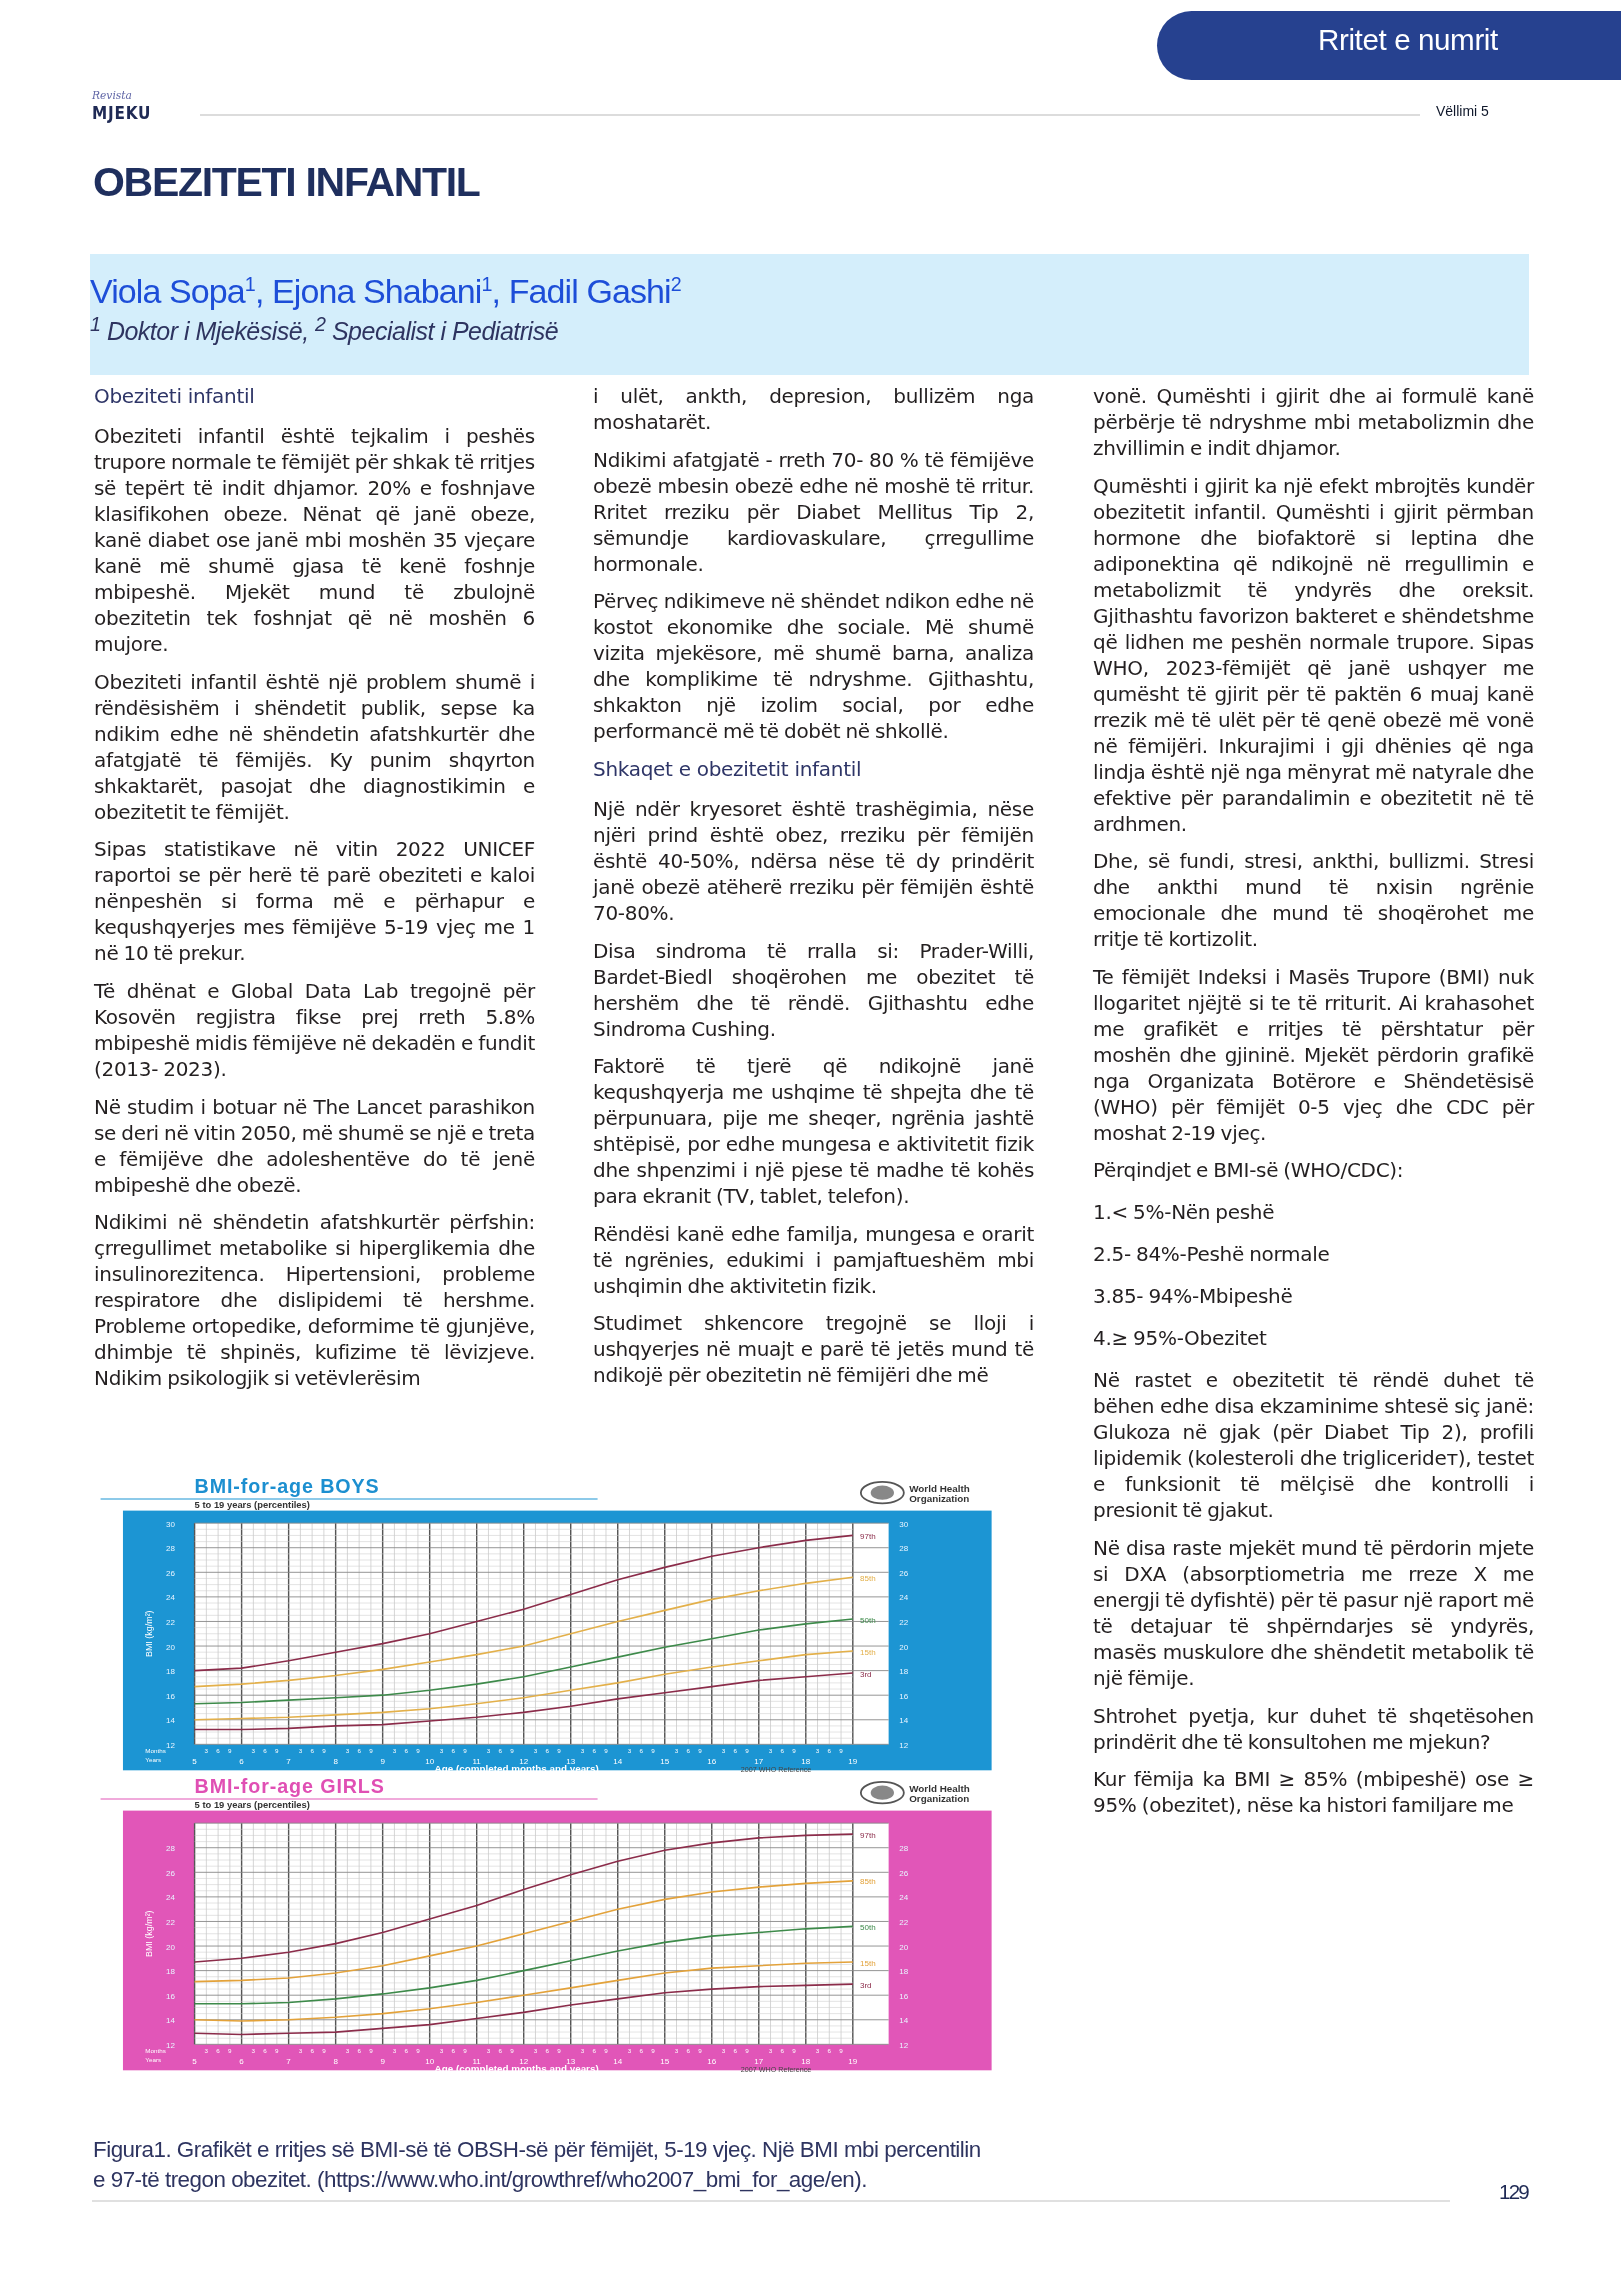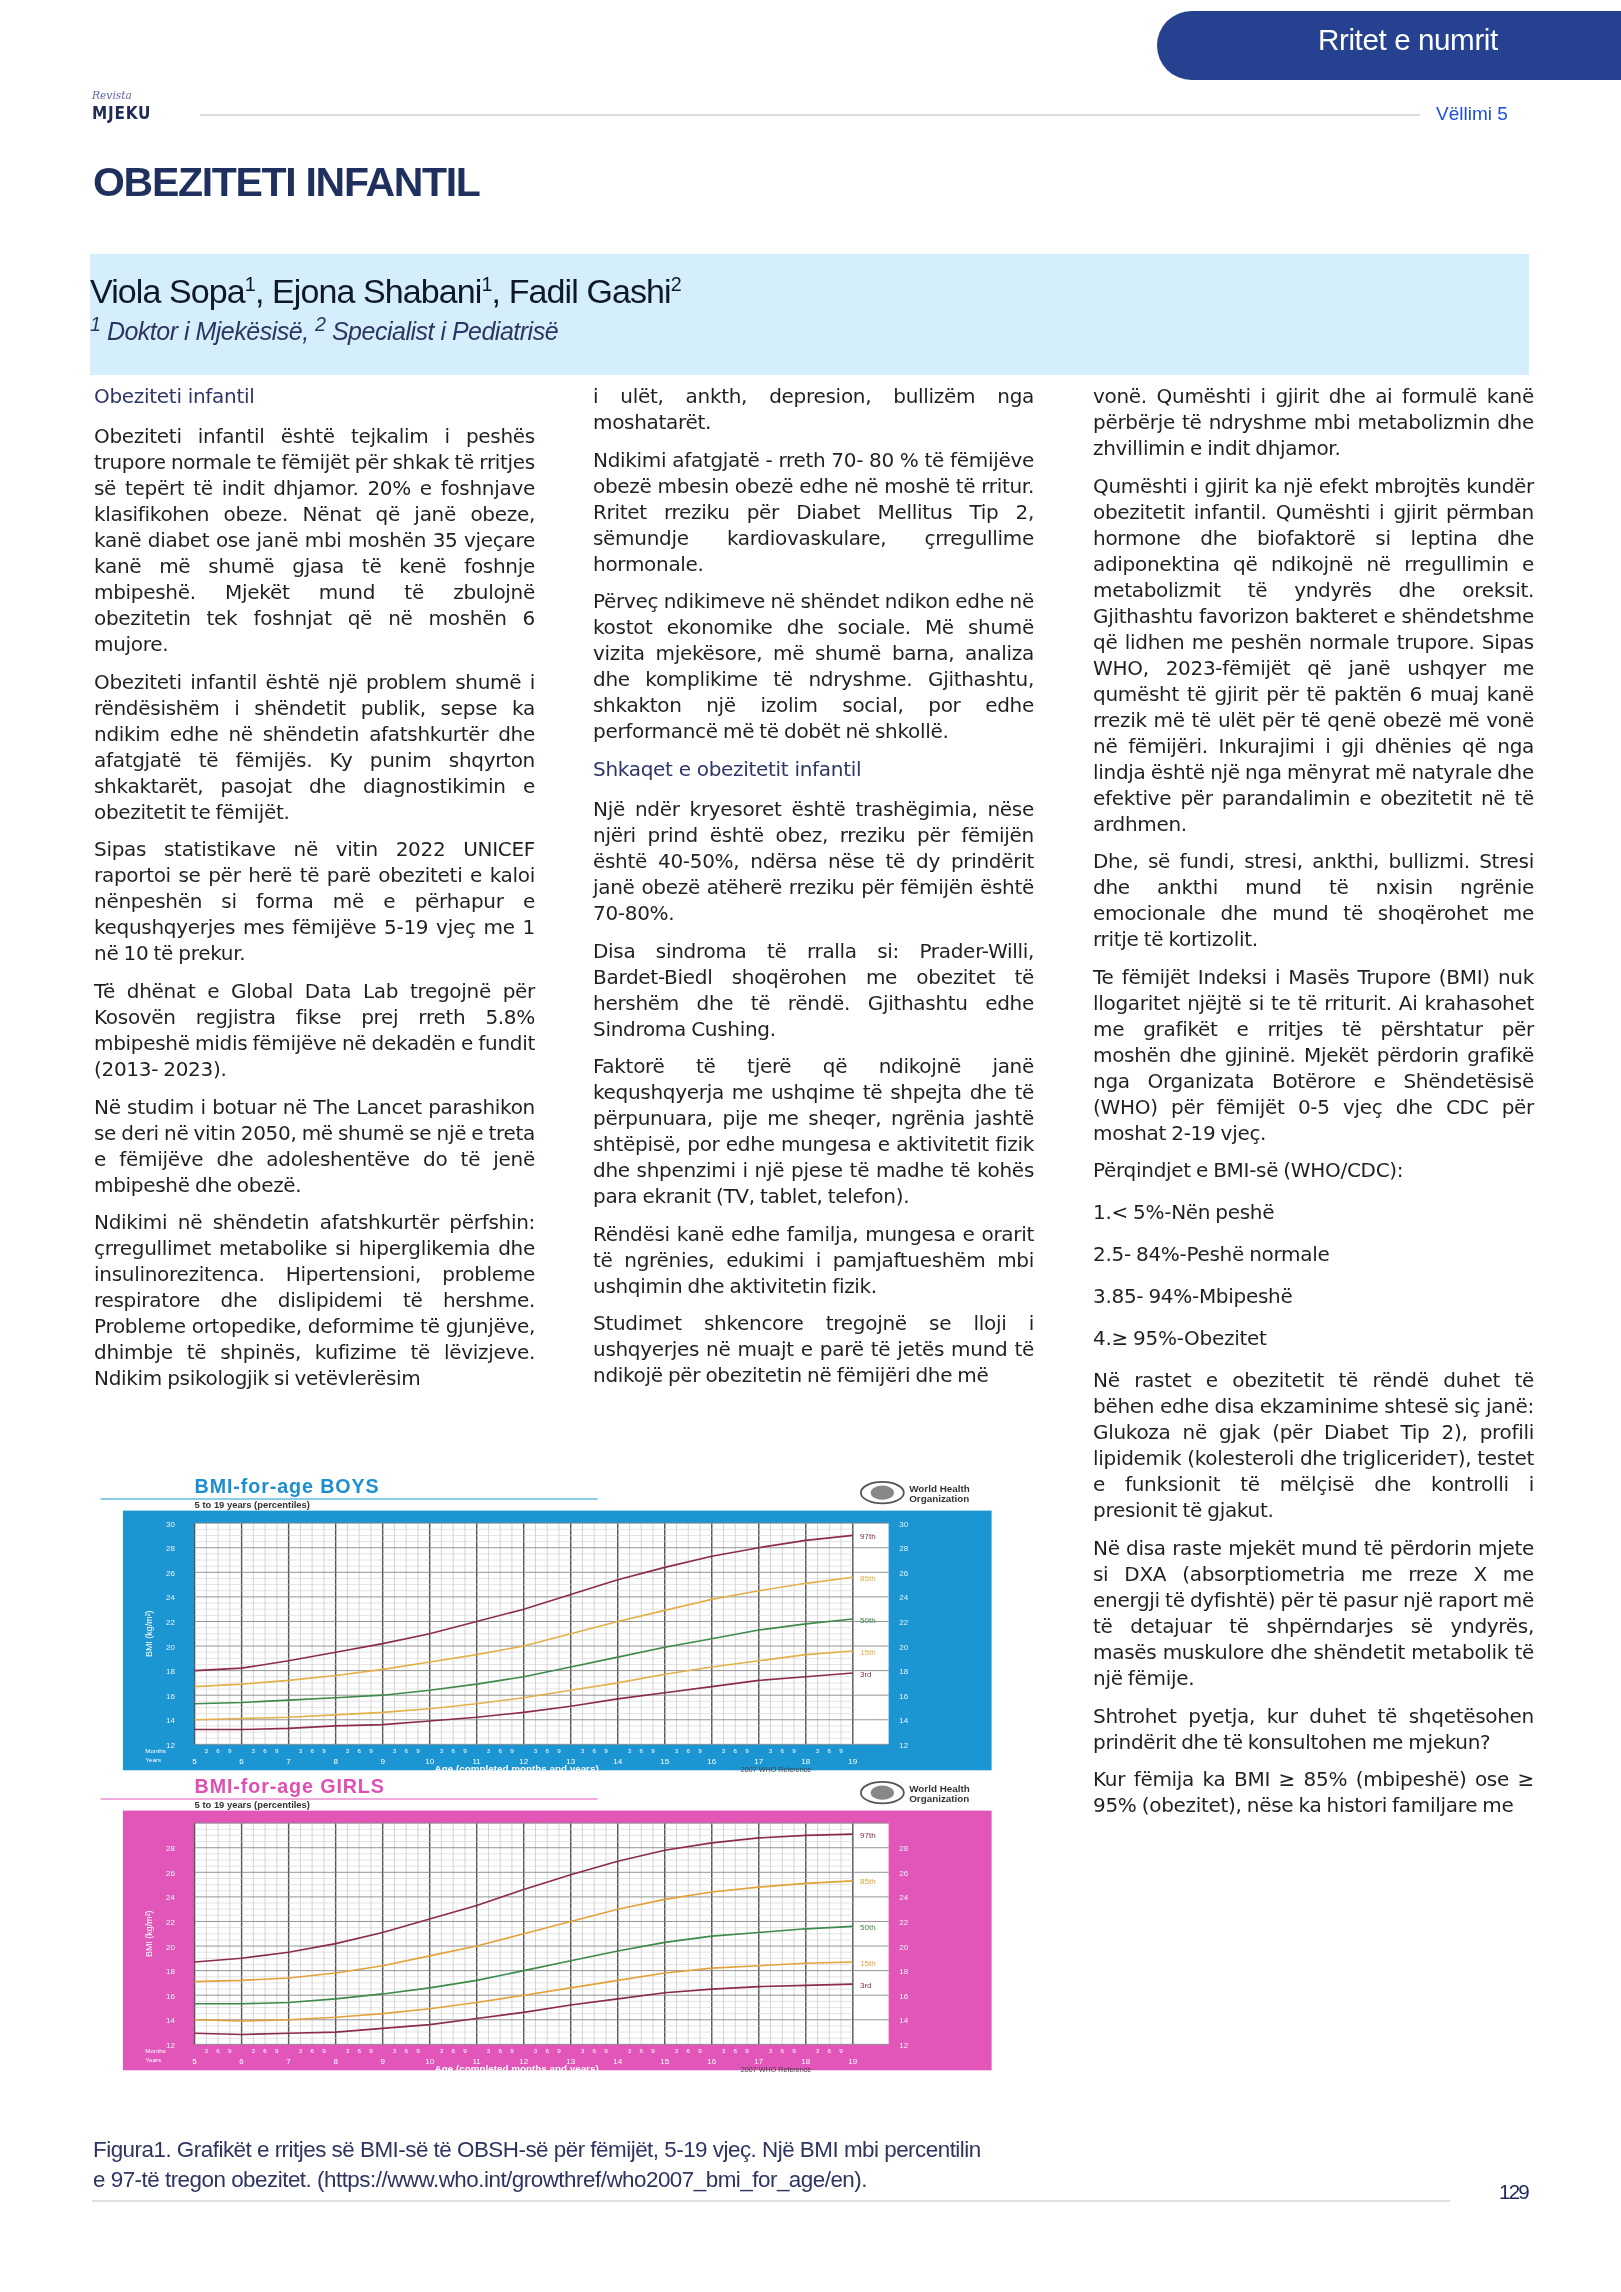--- a/index.html
+++ b/index.html
@@ -6,26 +6,26 @@
   html, body { width: 1621px; height: 2293px; background: #ffffff; }
   body { position: relative; font-family: "DejaVu Sans", sans-serif; color: #231f20; overflow: hidden; }
 
   .pill { position: absolute; left: 1157px; top: 10.7px; width: 484px; height: 69px; background: #26418f; border-radius: 36px 0 0 36px; }
   .pill span { position: absolute; left: 161px; top: 12.5px; color: #ffffff; font-family: "Liberation Sans", sans-serif; font-size: 29.6px; letter-spacing: -0.4px; }
 
   .logo { position: absolute; left: 92px; top: 90px; }
   .logo .small { font-family: "DejaVu Serif", serif; font-style: italic; font-size: 10.7px; color: #5f65a6; display: block; line-height: 12.5px; }
   .logo .big { font-family: "DejaVu Sans", sans-serif; font-weight: bold; font-size: 18px; color: #1f2a55; letter-spacing: 0.9px; display: block; line-height: 19.7px; transform: scaleX(0.85); transform-origin: left; }
   .header-rule { position: absolute; left: 200px; top: 114px; width: 1220px; height: 1.8px; background: #dcdcdc; }
-  .volume { position: absolute; left: 1436px; top: 103px; font-family: "Liberation Sans", sans-serif; font-size: 19px; color: #1d4ed8; }
+  .volume { position: absolute; left: 1436px; top: 103px; font-family: "Liberation Sans", sans-serif; font-size: 14px; color: #0f172a; }
 
   .title { position: absolute; left: 93px; top: 159px; font-family: "Liberation Sans", sans-serif; font-size: 41px; color: #1f2f5e; letter-spacing: -1.3px; }
 
   .author-box { position: absolute; left: 90px; top: 254px; width: 1439px; height: 121px; background: #d4eefb; }
-  .authors { position: absolute; left: 0; top: 18px; font-family: "Liberation Sans", sans-serif; font-size: 34px; color: #0f172a; letter-spacing: -0.9px; }
+  .authors { position: absolute; left: 0; top: 18px; font-family: "Liberation Sans", sans-serif; font-size: 34px; color: #1d4ed8; letter-spacing: -0.9px; }
   .authors sup, .affil sup { font-size: 19.7px; }
   .affil { position: absolute; left: 0; top: 59px; font-family: "Liberation Sans", sans-serif; font-style: italic; font-size: 25px; color: #2e3460; letter-spacing: -0.5px; }
 
   .col { position: absolute; width: 441px; font-family: "DejaVu Sans", sans-serif; font-size: 20px; line-height: 26px; color: #231f20; }
   .col p { text-align: justify; margin-bottom: 11.6px; letter-spacing: -0.3px; word-spacing: -0.9px; }
   .col h3 { font-weight: normal; color: #2e3567; font-size: 20px; line-height: 26px; margin-bottom: 14.3px; letter-spacing: -0.3px; }
   .col p.short { margin-bottom: 16px; }
   .col1 { left: 94px; top: 383px; }
   .col2 { left: 593px; top: 383px; }
   .col3 { left: 1093px; top: 383px; }

